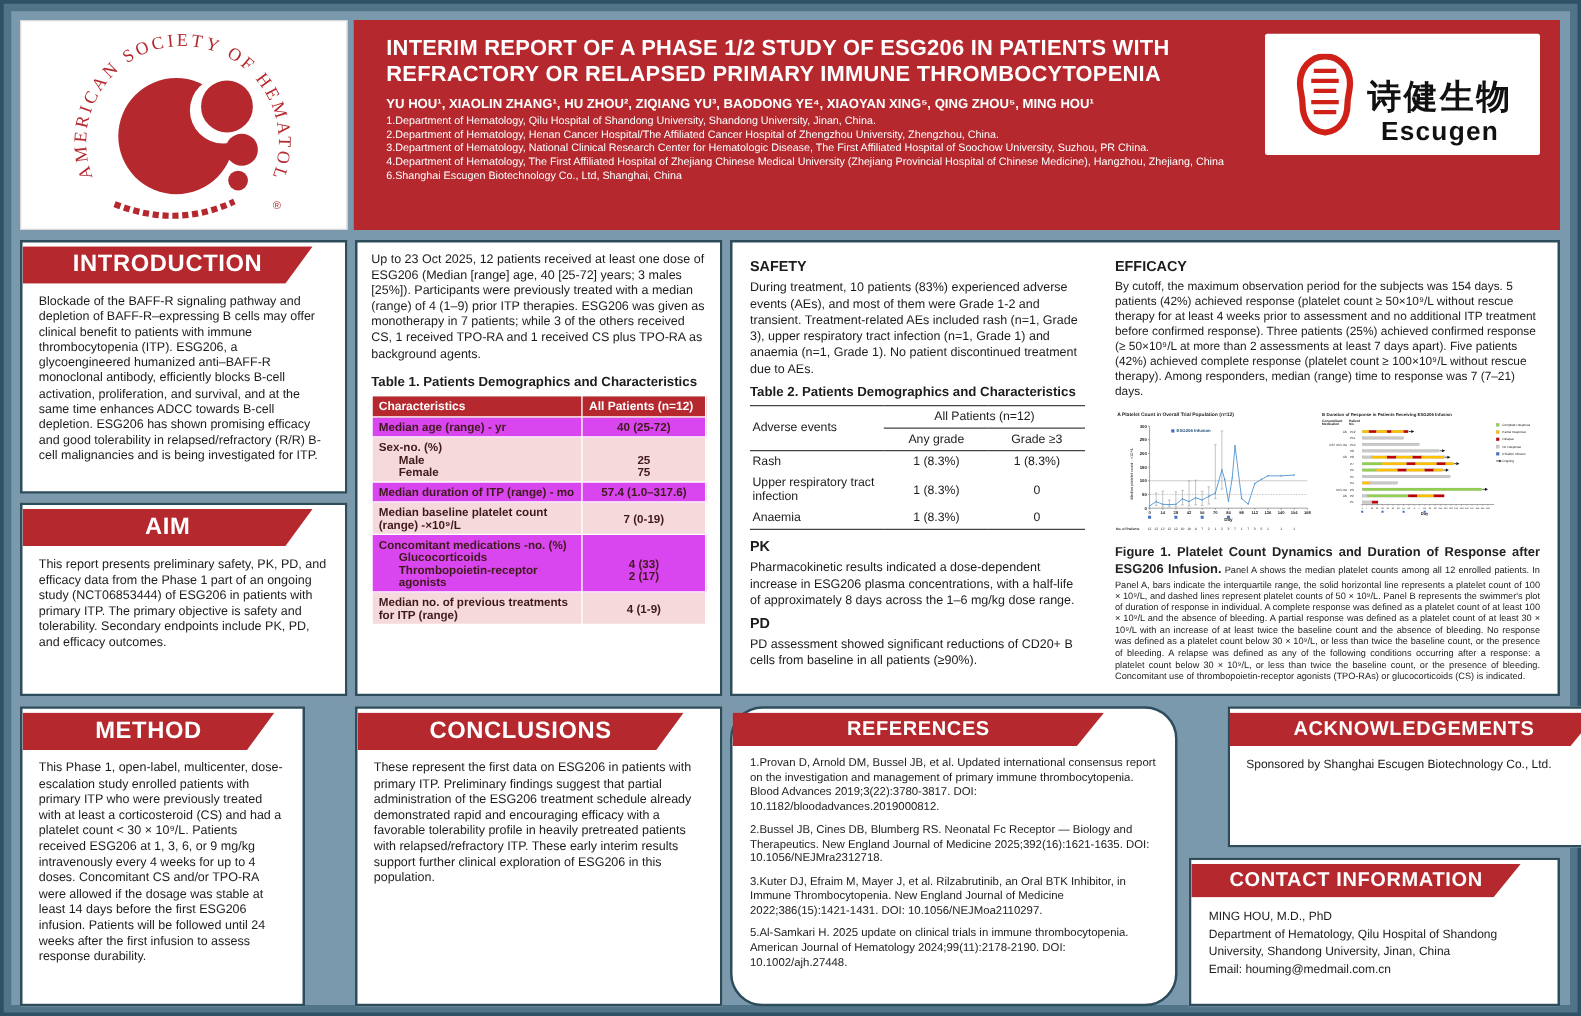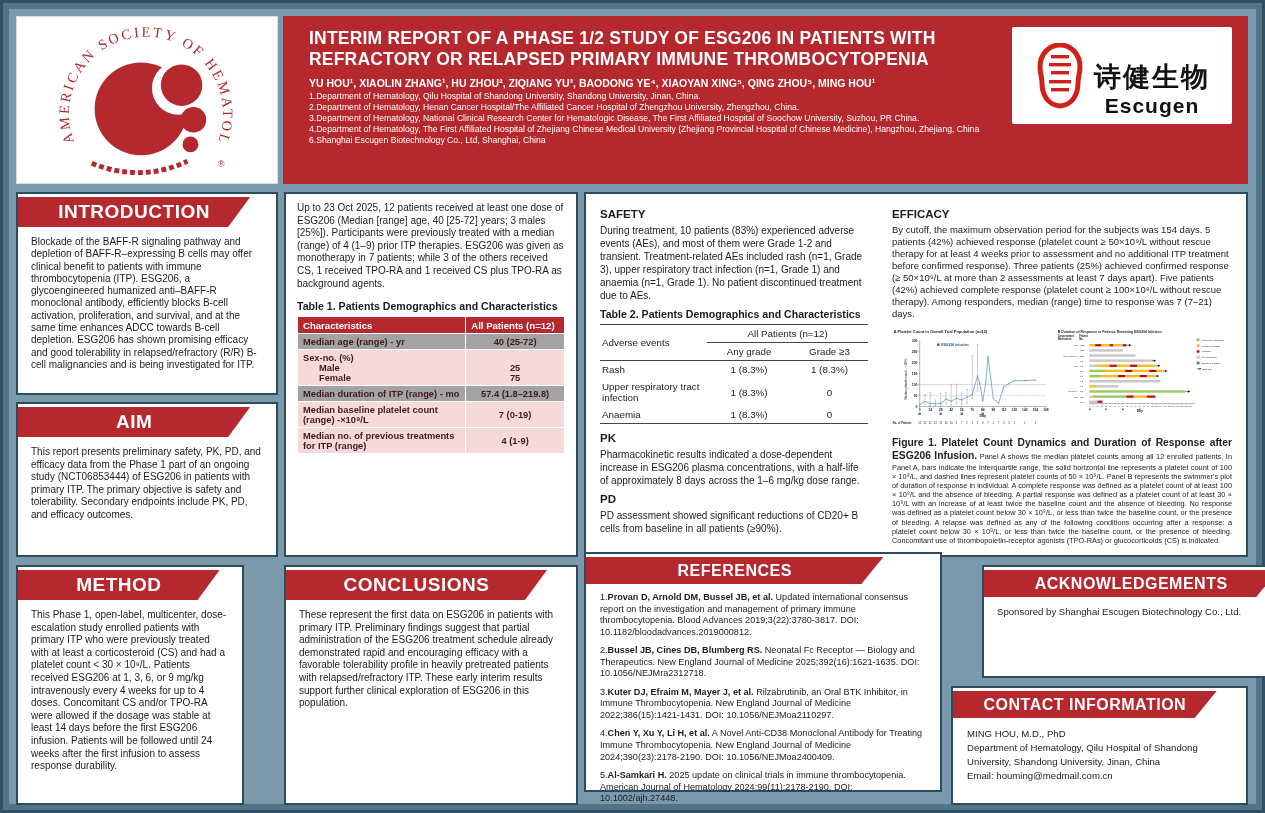--- a/index.html
+++ b/index.html
@@ -45,21 +45,21 @@
   }
   .escugen-text{display:flex;flex-direction:column;align-items:center;line-height:1;}
   .escugen-cn{font-size:27px;font-weight:bold;color:#111;letter-spacing:2px;margin-top:28px;}
   .escugen-en{font-size:21px;font-weight:bold;color:#111;margin-top:4px;letter-spacing:1px;}
   
   .t1{border-collapse:collapse;width:calc(100% - 22px);margin:4px 11px;font-size:9.3px;}
   .t1 th,.t1 td{border:1.5px solid #fff;padding:2.5px 5px;vertical-align:middle;}
   .t1 th{background:var(--red);color:#fff;text-align:left;font-size:9.6px;}
   .t1 td{color:#40191c;font-weight:600;}
   .t1 .val{text-align:center;}
-  .t1 tr.dark td{background:#a3a3a3;}
+  .t1 tr.dark td{background:#d946ef;}
   .t1 tr.light td{background:#f6dadb;}
   .t1 .sub{padding-left:16px;font-weight:600;}
   .t1-title{font-size:10.6px;font-weight:bold;margin:10px 11px 0 11px;}
   
   .bigpanel{display:flex;padding:10px 14px;gap:24px;}
   .col-safety{width:268px;flex:0 0 268px;}
   .col-eff{flex:1;min-width:0;}
   .subhead{font-size:11.5px;font-weight:bold;margin:4px 0 4px 0;}
   .para{font-size:10px;line-height:1.3;margin:0 0 6px 0;}
   .para.eff{font-size:9.5px;line-height:1.27;}
@@ -74,21 +74,21 @@
   .t2 tbody tr:last-child td{border-bottom:1.5px solid #444;}
   .t2-title{font-size:10.6px;font-weight:bold;margin:6px 0 4px 0;}
   .figs{display:flex;align-items:flex-start;margin-top:2px;}
   .figA{width:172px;}
   .figB{width:184px;}
   .caption{font-size:7.35px;line-height:1.24;text-align:justify;margin-top:2px;color:#222;}
   .caption .lead{font-size:10.3px;font-weight:bold;}
   
   .refs{margin:8px 14px;font-size:9.1px;line-height:1.27;}
   .refs .ref{margin-bottom:7px;}
-  .refs b{font-weight:bold;}
+  .refs b{font-weight:normal;}
   
   .contact-lines{margin:9px 14px;font-size:9.6px;line-height:1.45;}
 </style>
 </head>
 <body>
 
 <div class="ash-card">
   <svg viewBox="0 0 260 166" width="258" height="164">
     <defs>
       <path id="ashArc" d="M 58,128 A 78,78 0 1 1 202,128"></path>
@@ -167,25 +167,37 @@
         <div class="sub">Female</div>
       </td>
       <td class="val">
         <div>&nbsp;</div>
         <div>25</div>
         <div>75</div>
       </td>
         </tr>
     <tr class="dark">
       <td>Median duration of ITP (range) - mo</td>
-      <td class="val">57.4 (1.8–219.8)</td>
+      <td class="val">57.4 (1.0–317.6)</td>
         </tr>
     <tr class="light">
       <td>Median baseline platelet count (range) -×10⁹/L</td>
       <td class="val">7 (0-19)</td>
+        </tr>
+    <tr class="dark">
+      <td>
+        <div>Concomitant medications -no. (%)</div>
+        <div class="sub">Glucocorticoids</div>
+        <div class="sub">Thrombopoietin-receptor agonists</div>
+      </td>
+      <td class="val">
+        <div>&nbsp;</div>
+        <div>4 (33)</div>
+        <div>2 (17)</div>
+      </td>
         </tr>
     <tr class="light">
       <td>Median no. of previous treatments for ITP (range)</td>
       <td class="val">4 (1-9)</td>
         </tr>
   </tbody>
     </table>
 </div>
 
 <div class="panel" style="left:284px;top:565px;width:294px;height:240px;">
@@ -514,27 +526,26 @@
           <text x="176" y="51.6" font-size="3" fill="#222" text-anchor="start" font-weight="normal" transform="">Ongoing</text>
         </svg>
     </div>
     <div class="caption">
       <span class="lead">Figure 1. Platelet Count Dynamics and Duration of Response after ESG206 Infusion.</span>
       <span>Panel A shows the median platelet counts among all 12 enrolled patients. In Panel A, bars indicate the interquartile range, the solid horizontal line represents a platelet count of 100 × 10⁹/L, and dashed lines represent platelet counts of 50 × 10⁹/L. Panel B represents the swimmer's plot of duration of response in individual. A complete response was defined as a platelet count of at least 100 × 10⁹/L and the absence of bleeding. A partial response was defined as a platelet count of at least 30 × 10⁹/L with an increase of at least twice the baseline count and the absence of bleeding. No response was defined as a platelet count below 30 × 10⁹/L, or less than twice the baseline count, or the presence of bleeding. A relapse was defined as any of the following conditions occurring after a response: a platelet count below 30 × 10⁹/L, or less than twice the baseline count, or the presence of bleeding. Concomitant use of thrombopoietin-receptor agonists (TPO-RAs) or glucocorticoids (CS) is indicated.</span>
     </div>
   </div>
 </div>
 
-<div class="panel" style="left:584px;top:552px;width:358px;height:240px;">
+<div class="panel" style="left:584px;top:565px;width:358px;height:240px;border-radius:26px;">
   <div class="band small" style="width:84%;">REFERENCES</div>
   <div class="refs">
     <div class="ref"><span>1.</span><b>Provan D, Arnold DM, Bussel JB, et al.</b><span> Updated international consensus report on the investigation and management of primary immune thrombocytopenia. Blood Advances 2019;3(22):3780-3817. DOI: 10.1182/bloodadvances.2019000812.</span></div>
     <div class="ref"><span>2.</span><b>Bussel JB, Cines DB, Blumberg RS.</b><span> Neonatal Fc Receptor — Biology and Therapeutics. New England Journal of Medicine 2025;392(16):1621-1635. DOI: 10.1056/NEJMra2312718.</span></div>
     <div class="ref"><span>3.</span><b>Kuter DJ, Efraim M, Mayer J, et al.</b><span> Rilzabrutinib, an Oral BTK Inhibitor, in Immune Thrombocytopenia. New England Journal of Medicine 2022;386(15):1421-1431. DOI: 10.1056/NEJMoa2110297.</span></div>
-    <div class="ref"><span>4.</span><b>Chen Y, Xu Y, Li H, et al.</b><span> A Novel Anti-CD38 Monoclonal Antibody for Treating Immune Thrombocytopenia. New England Journal of Medicine 2024;390(23):2178-2190. DOI: 10.1056/NEJMoa2400409.</span></div>
     <div class="ref"><span>5.</span><b>Al-Samkari H.</b><span> 2025 update on clinical trials in immune thrombocytopenia. American Journal of Hematology 2024;99(11):2178-2190. DOI: 10.1002/ajh.27448.</span></div>
   </div>
 </div>
 
 <div class="panel" style="left:982px;top:565px;width:331px;height:113px;">
   <div class="band small">ACKNOWLEDGEMENTS</div>
   <div class="body-text" style="font-size:9.6px;">Sponsored by Shanghai Escugen Biotechnology Co., Ltd.</div>
 </div>
 
 <div class="panel" style="left:951px;top:686px;width:297px;height:119px;">

